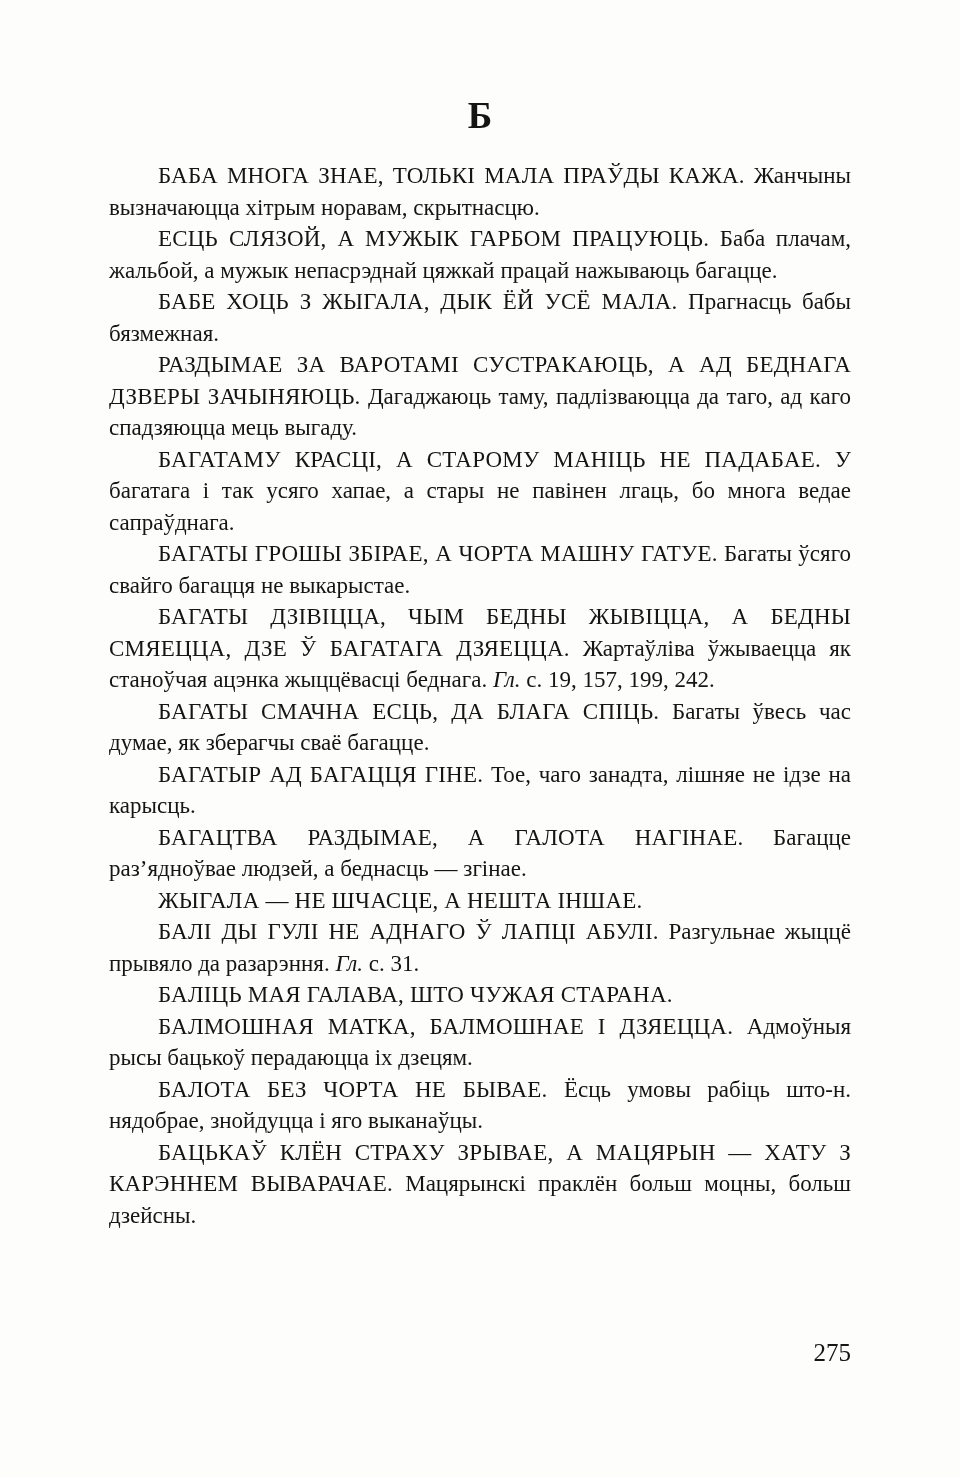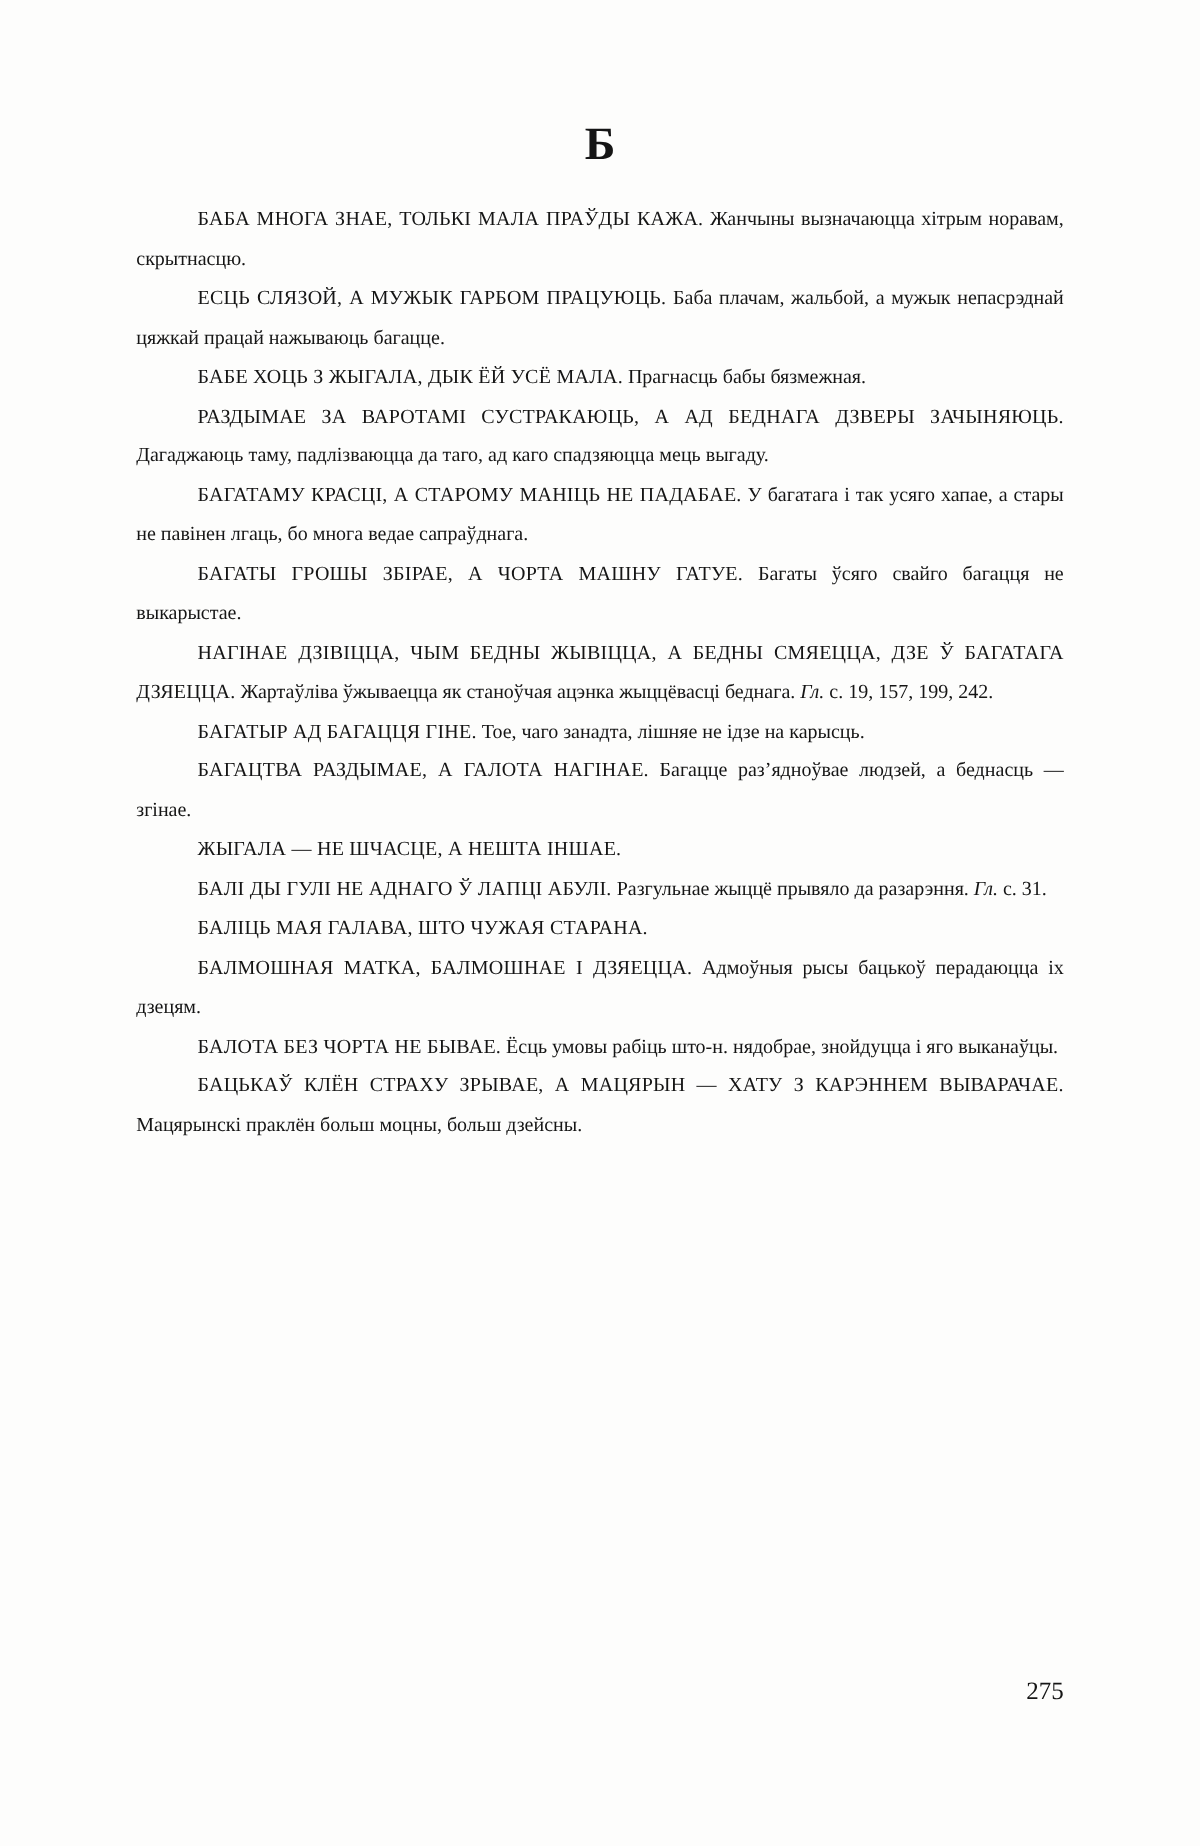--- a/index.html
+++ b/index.html
@@ -24,38 +24,38 @@
   }
   .section-letter {
     margin: 0 0 24px 0;
     font-size: 37px;
     line-height: 40px;
     font-weight: 700;
     text-align: center;
   }
   .entry {
     margin: 0;
-    font-size: 16px;
+    font-size: 23px;
     line-height: 31.5px;
     text-align: justify;
     text-indent: 49px;
   }
   .headword {
     
     letter-spacing: 0.2px;
   }
   .reference i {
   }
   .page-number {
     position: absolute;
     top: 1338px;
     left: 109px;
     width: 742px;
     text-align: right;
-    font-size: 20px;
+    font-size: 25px;
     line-height: 30px;
   }
 </style>
 </head>
 <body>
 
 <div class="page">
   <div class="content">
     <h1 class="section-letter">Б</h1>
     <div id="entries">
@@ -64,22 +64,23 @@
   <p class="entry"><span class="headword">ЕСЦЬ СЛЯЗОЙ, А МУЖЫК ГАРБОМ ПРАЦУЮЦЬ.</span><span class="explanation"> Баба плачам, жальбой, а мужык непасрэднай цяжкай працай нажываюць багацце.</span></p>
 
   <p class="entry"><span class="headword">БАБЕ ХОЦЬ З ЖЫГАЛА, ДЫК ЁЙ УСЁ МАЛА.</span><span class="explanation"> Прагнасць бабы бязмежная.</span></p>
 
   <p class="entry"><span class="headword">РАЗДЫМАЕ ЗА ВАРОТАМІ СУСТРАКАЮЦЬ, А АД БЕДНАГА ДЗВЕРЫ ЗАЧЫНЯЮЦЬ.</span><span class="explanation"> Дагаджаюць таму, падлізваюцца да таго, ад каго спадзяюцца мець выгаду.</span></p>
 
   <p class="entry"><span class="headword">БАГАТАМУ КРАСЦІ, А СТАРОМУ МАНІЦЬ НЕ ПАДАБАЕ.</span><span class="explanation"> У багатага і так усяго хапае, а стары не павінен лгаць, бо многа ведае сапраўднага.</span></p>
 
   <p class="entry"><span class="headword">БАГАТЫ ГРОШЫ ЗБІРАЕ, А ЧОРТА МАШНУ ГАТУЕ.</span><span class="explanation"> Багаты ўсяго свайго багацця не выкарыстае.</span></p>
 
-  <p class="entry"><span class="headword">НАГІНАЕ ДЗІВІЦЦА, ЧЫМ БЕДНЫ ЖЫВІЦЦА, А БЕДНЫ СМЯЕЦЦА, ДЗЕ Ў БАГАТАГА ДЗЯЕЦЦА.</span><span class="explanation"> Жартаўліва ўжываецца як станоўчая ацэнка жыццёвасці беднага.</span><span class="reference"> <i>Гл.</i> с. 19, 157, 199, 242.</span></p>
+  <p class="entry"><span class="headword">БАГАТЫ ДЗІВІЦЦА, ЧЫМ БЕДНЫ ЖЫВІЦЦА, А БЕДНЫ СМЯЕЦЦА, ДЗЕ Ў БАГАТАГА ДЗЯЕЦЦА.</span><span class="explanation"> Жартаўліва ўжываецца як станоўчая ацэнка жыццёвасці беднага.</span><span class="reference"> <i>Гл.</i> с. 19, 157, 199, 242.</span></p>
 
+  <p class="entry"><span class="headword">БАГАТЫ СМАЧНА ЕСЦЬ, ДА БЛАГА СПІЦЬ.</span><span class="explanation"> Багаты ўвесь час думае, як зберагчы сваё багацце.</span></p>
 
   <p class="entry"><span class="headword">БАГАТЫР АД БАГАЦЦЯ ГІНЕ.</span><span class="explanation"> Тое, чаго занадта, лішняе не ідзе на карысць.</span></p>
 
   <p class="entry"><span class="headword">БАГАЦТВА РАЗДЫМАЕ, А ГАЛОТА НАГІНАЕ.</span><span class="explanation"> Багацце раз’ядноўвае людзей, а беднасць — згінае.</span></p>
 
   <p class="entry"><span class="headword">ЖЫГАЛА — НЕ ШЧАСЦЕ, А НЕШТА ІНШАЕ.</span></p>
 
   <p class="entry"><span class="headword">БАЛІ ДЫ ГУЛІ НЕ АДНАГО Ў ЛАПЦІ АБУЛІ.</span><span class="explanation"> Разгульнае жыццё прывяло да разарэння.</span><span class="reference"> <i>Гл.</i> с. 31.</span></p>
 
   <p class="entry"><span class="headword">БАЛІЦЬ МАЯ ГАЛАВА, ШТО ЧУЖАЯ СТАРАНА.</span></p>

